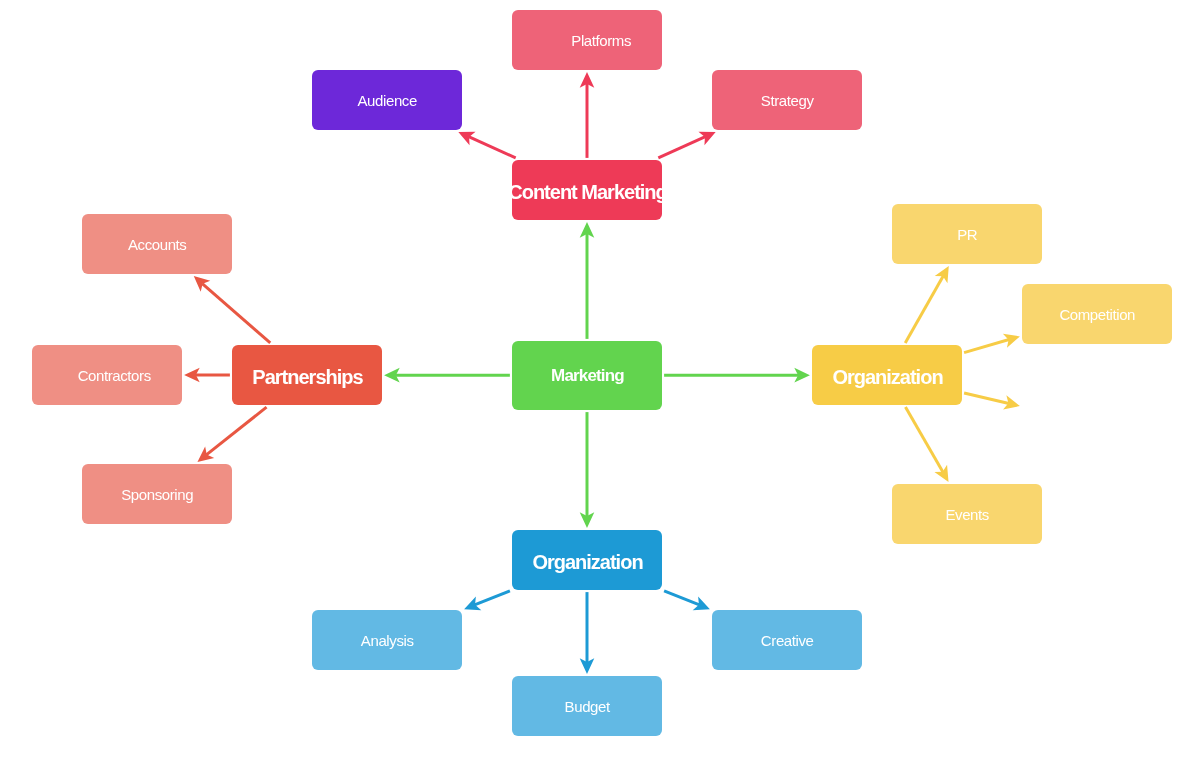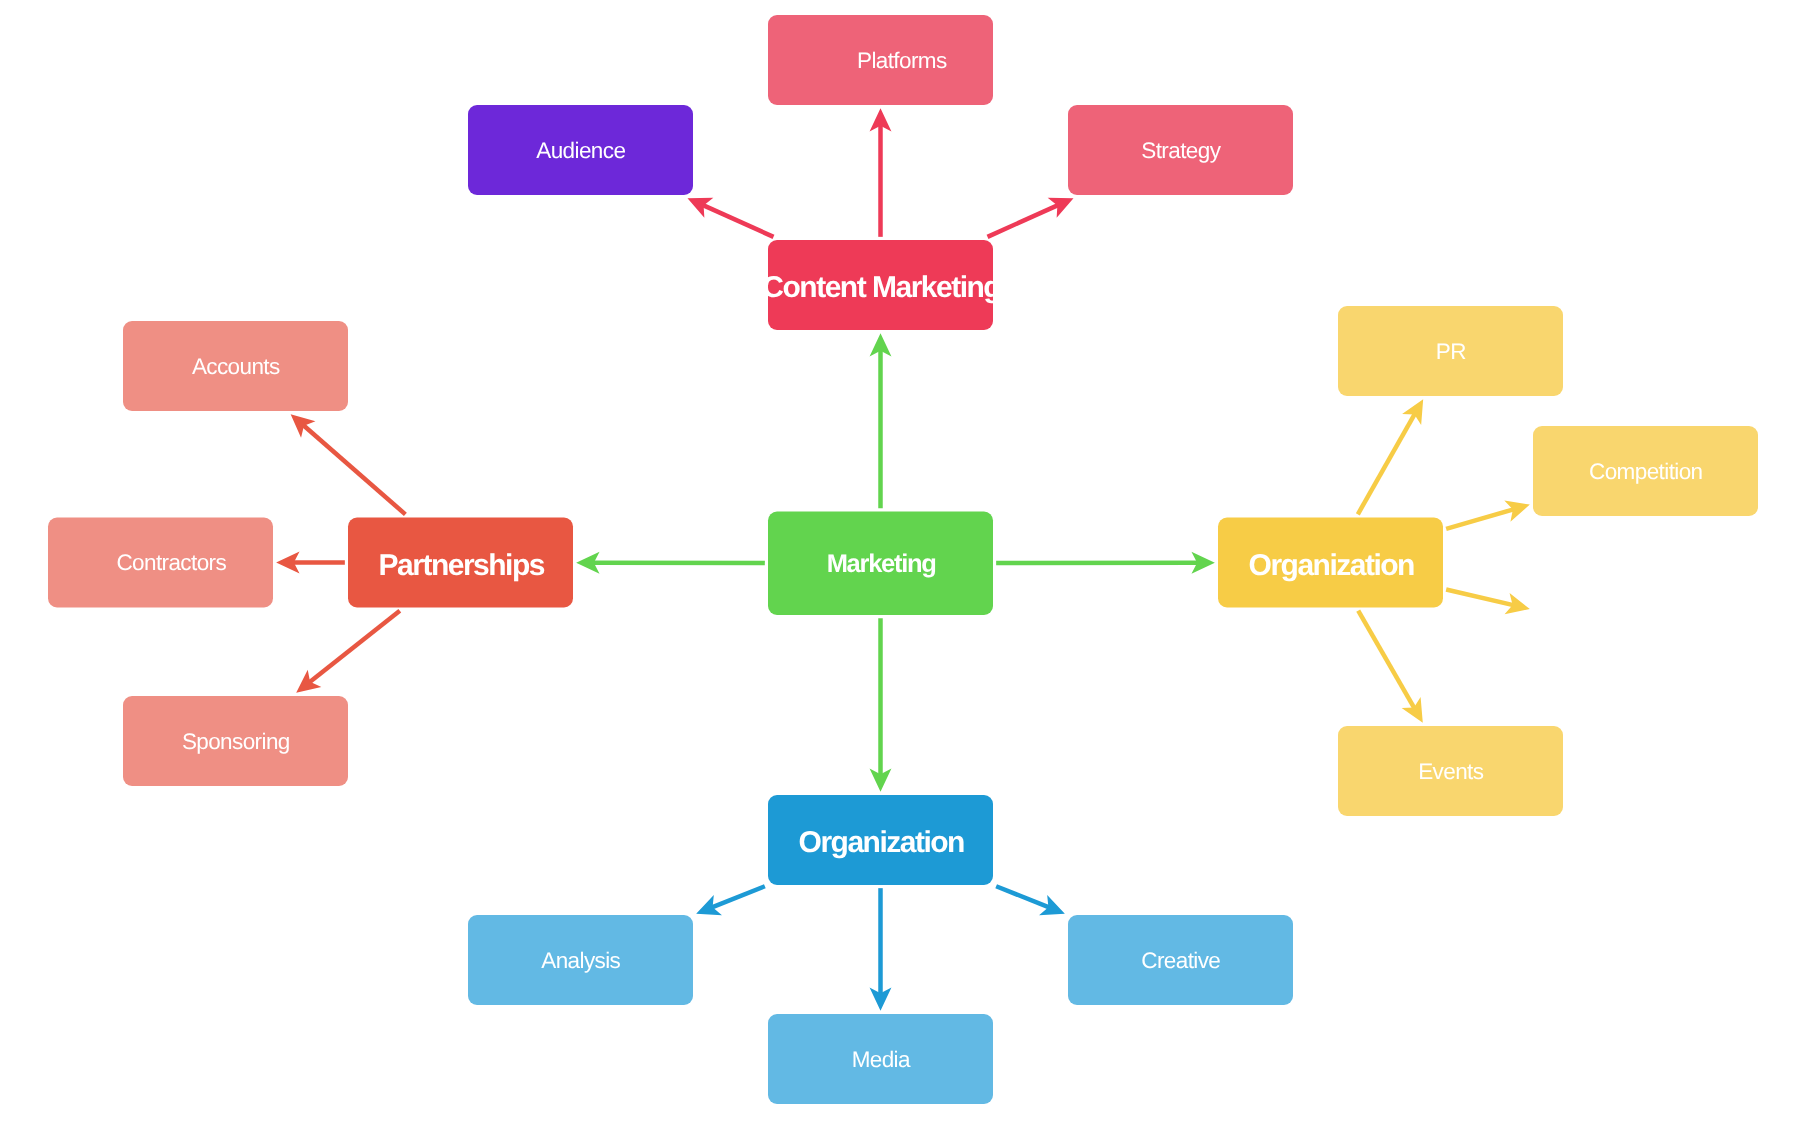--- a/index.html
+++ b/index.html
@@ -132,15 +132,15 @@
   <div class="node lvl1" style="left: 512px; top: 530px; width: 150px; height: 60px; background: rgb(29, 154, 213); border-radius: 6px; color: rgb(255, 255, 255);">
     <span class="lbl">Organization</span>
   </div>
   <div class="node lvl2" style="left: 312px; top: 610px; width: 150px; height: 60px; background: rgb(98, 185, 228); border-radius: 6px; color: rgb(255, 255, 255);">
     <span class="lbl">Analysis</span>
   </div>
   <div class="node lvl2" style="left: 712px; top: 610px; width: 150px; height: 60px; background: rgb(98, 185, 228); border-radius: 6px; color: rgb(255, 255, 255);">
     <span class="lbl">Creative</span>
   </div>
   <div class="node lvl2" style="left: 512px; top: 676px; width: 150px; height: 60px; background: rgb(98, 185, 228); border-radius: 6px; color: rgb(255, 255, 255);">
-    <span class="lbl">Media</span>
+    <span class="lbl">Budget</span>
   </div>
 </div>
 
 </body></html>

